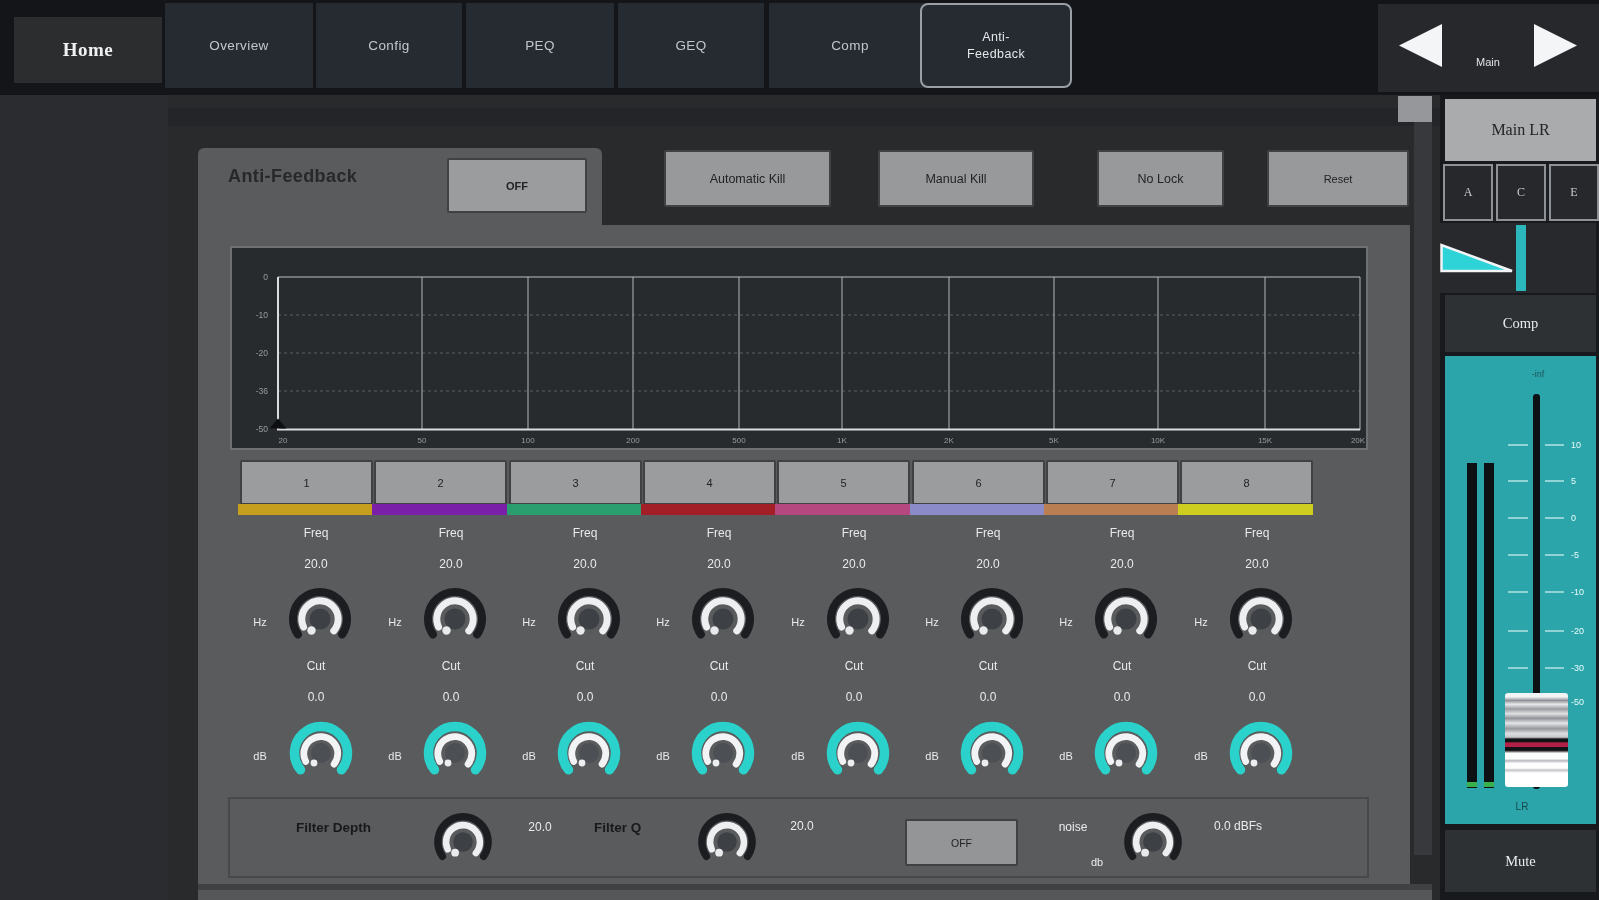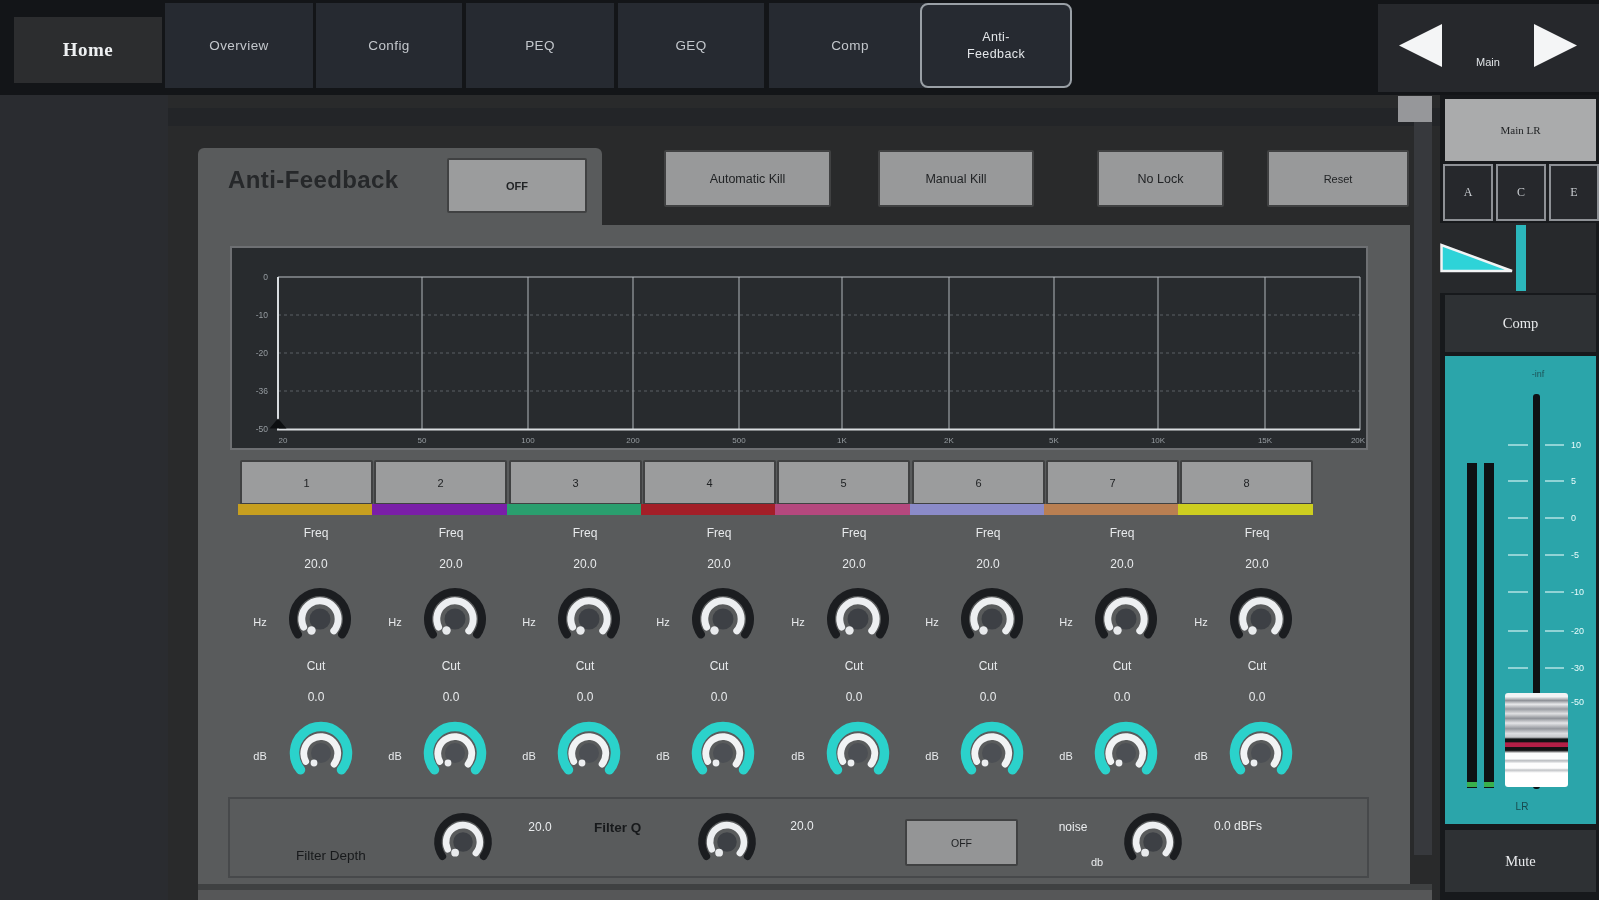--- a/index.html
+++ b/index.html
@@ -30,21 +30,21 @@
 <div class="abs" style="left:0;top:95px;width:168px;height:805px;background:#2a2c30;"></div>
 <div class="abs" style="left:168px;top:95px;width:1272px;height:805px;background:#292a2b;"></div>
 <div class="abs" style="left:168px;top:108px;width:1272px;height:18px;background:#232528;"></div>
 <div class="abs" style="left:1440px;top:95px;width:159px;height:805px;background:#17191c;"></div>
 
 <div class="abs" style="left:1414px;top:97px;width:18px;height:758px;background:#37393d;"></div>
 <div class="abs" style="left:1398px;top:96px;width:34px;height:26px;background:#96979a;"></div>
 
 <div class="abs" style="left:198px;top:148px;width:404px;height:80px;background:#595b5c;border-radius:6px 6px 0 0;"></div>
 <div class="abs" style="left:198px;top:225px;width:1212px;height:659px;background:#595b5c;"></div>
-<div class="abs" style="left:228px;top:166px;width:220px;color:#26282a;font-weight:bold;font-size:24px;letter-spacing:.4px;">Anti-Feedback</div>
+<div class="abs" style="left:228px;top:166px;width:220px;color:#26282a;font-weight:bold;font-size:18px;letter-spacing:.4px;">Anti-Feedback</div>
 <div class="lbtn" style="left:447px;top:158px;width:136px;height:51px;font-size:11px;font-weight:bold;background:#9b9c9d;">OFF</div>
 <div class="lbtn" style="left:664px;top:150px;width:163px;height:53px;font-size:12.5px;">Automatic Kill</div>
 <div class="lbtn" style="left:878px;top:150px;width:152px;height:53px;font-size:12.5px;">Manual Kill</div>
 <div class="lbtn" style="left:1097px;top:150px;width:123px;height:53px;font-size:12.5px;">No Lock</div>
 <div class="lbtn" style="left:1267px;top:150px;width:138px;height:53px;font-size:11px;">Reset</div>
 
 <div class="abs" style="left:198px;top:884px;width:1234px;height:6px;background:#3f4142;"></div>
 <div class="abs" style="left:198px;top:890px;width:1234px;height:10px;background:#565758;"></div>
 
 <div class="abs" style="left:230px;top:246px;width:1138px;height:204px;background:#282b2e;border:2px solid #6e7073;box-sizing:border-box;"></div>
@@ -231,40 +231,40 @@
     </svg>
 <div class="abs" style="left:1217px;top:659px;width:80px;text-align:center;color:#e8eaec;font-size:12px;">Cut</div>
 <div class="abs" style="left:1217px;top:690px;width:80px;text-align:center;color:#e8eaec;font-size:12px;">0.0</div>
 <div class="abs" style="left:1181px;top:750px;width:40px;text-align:center;color:#e8eaec;font-size:11px;">dB</div>
 <svg class="abs" style="left:1228px;top:720px;" width="66" height="66" viewBox="-33 -33 66 66">
       <use href="#knobteal"></use>
     </svg>
   </div>
 
 <div class="abs" style="left:228px;top:797px;width:1141px;height:81px;border:2px solid #47494b;box-sizing:border-box;"></div>
-<div class="abs" style="left:296px;top:820px;color:#17191b;font-weight:normal;font-size:13.5px;margin-top:28px;">Filter Depth</div>
+<div class="abs" style="left:296px;top:820px;color:#17191b;font-weight:bold;font-size:13.5px;">Filter Depth</div>
 <svg class="abs" style="left:433px;top:812px;" width="60" height="60" viewBox="-30 -30 60 60">
     <use href="#knobdark" transform="scale(0.93)"></use>
   </svg>
 <div class="abs" style="left:515px;top:820px;width:50px;text-align:center;color:#e9ebed;font-size:12px;">20.0</div>
 <div class="abs" style="left:594px;top:820px;color:#17191b;font-weight:bold;font-size:13.5px;">Filter Q</div>
 <svg class="abs" style="left:697px;top:812px;" width="60" height="60" viewBox="-30 -30 60 60">
     <use href="#knobdark" transform="scale(0.93)"></use>
   </svg>
 <div class="abs" style="left:777px;top:819px;width:50px;text-align:center;color:#e9ebed;font-size:12px;">20.0</div>
 <div class="lbtn" style="left:905px;top:819px;width:109px;height:43px;font-size:10.5px;background:#949596;">OFF</div>
 <div class="abs" style="left:1050px;top:820px;width:46px;text-align:center;color:#e9ebed;font-size:12px;">noise</div>
 <div class="abs" style="left:1082px;top:856px;width:30px;text-align:center;color:#e9ebed;font-size:11px;">db</div>
 <svg class="abs" style="left:1123px;top:812px;" width="60" height="60" viewBox="-30 -30 60 60">
     <use href="#knobdark" transform="scale(0.93)"></use>
   </svg>
 <div class="abs" style="left:1200px;top:819px;width:76px;text-align:center;color:#e9ebed;font-size:12px;">0.0 dBFs</div>
 
 <div id="sidebar">
-<div class="abs cc" style="left:1445px;top:99px;width:151px;height:62px;background:#aaabac;color:#222426;font-size:11px;">Main LR</div>
+<div class="abs cc" style="left:1445px;top:99px;width:151px;height:62px;background:#aaabac;color:#222426;font-size:16px;">Main LR</div>
 <div class="abs" style="left:1443px;top:164px;width:156px;height:57px;background:#1d1f22;display:flex;gap:3px;">
  <div class="cc" style="flex:1;border:2px solid #8e9196;background:#26282c;color:#c9cdd1;font-size:12px;">A</div>
  <div class="cc" style="flex:1;border:2px solid #8e9196;background:#26282c;color:#c9cdd1;font-size:12px;">C</div>
  <div class="cc" style="flex:1;border:2px solid #8e9196;background:#26282c;color:#c9cdd1;font-size:12px;">E</div>
 </div>
 <div class="abs" style="left:1440px;top:223px;width:156px;height:70px;background:#27292c;">
  <svg width="156" height="70" style="position:absolute;left:0;top:0;">
   <polygon points="1.5,22 1.5,48 72,48" fill="#2ed3d8" stroke="#f2f4f5" stroke-width="2.5"></polygon>
   <rect x="76" y="2" width="10" height="66" fill="#2bb7bc"></rect>
  </svg>

